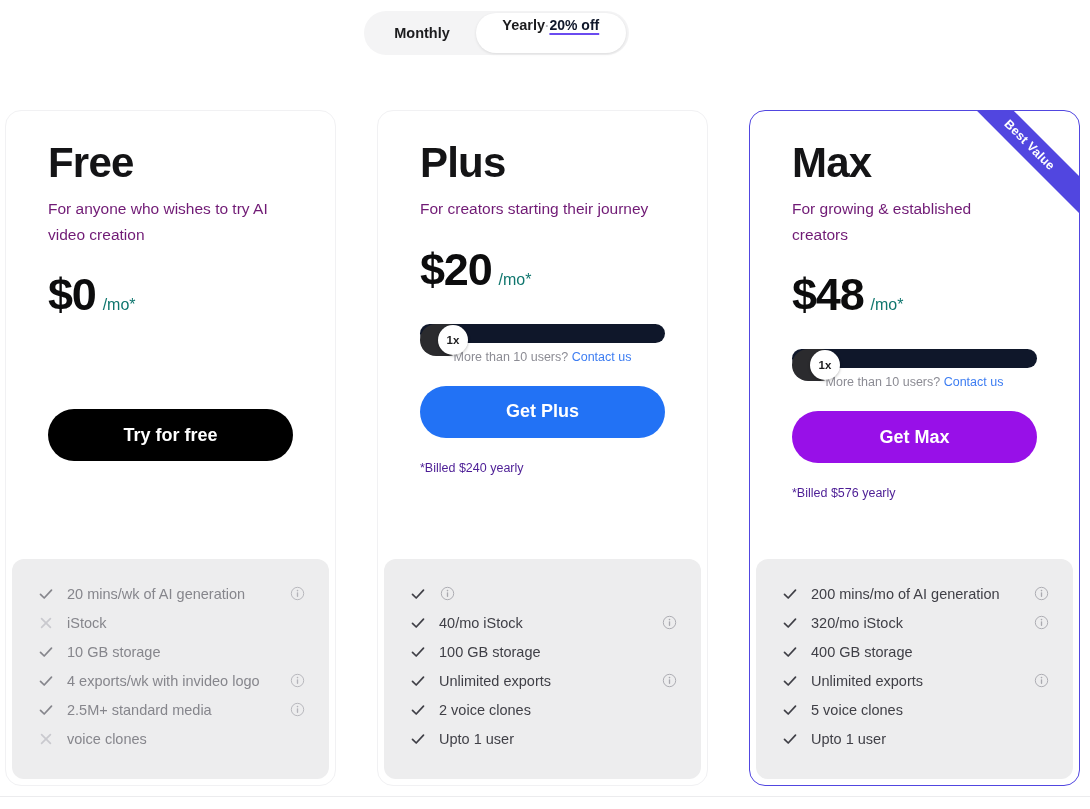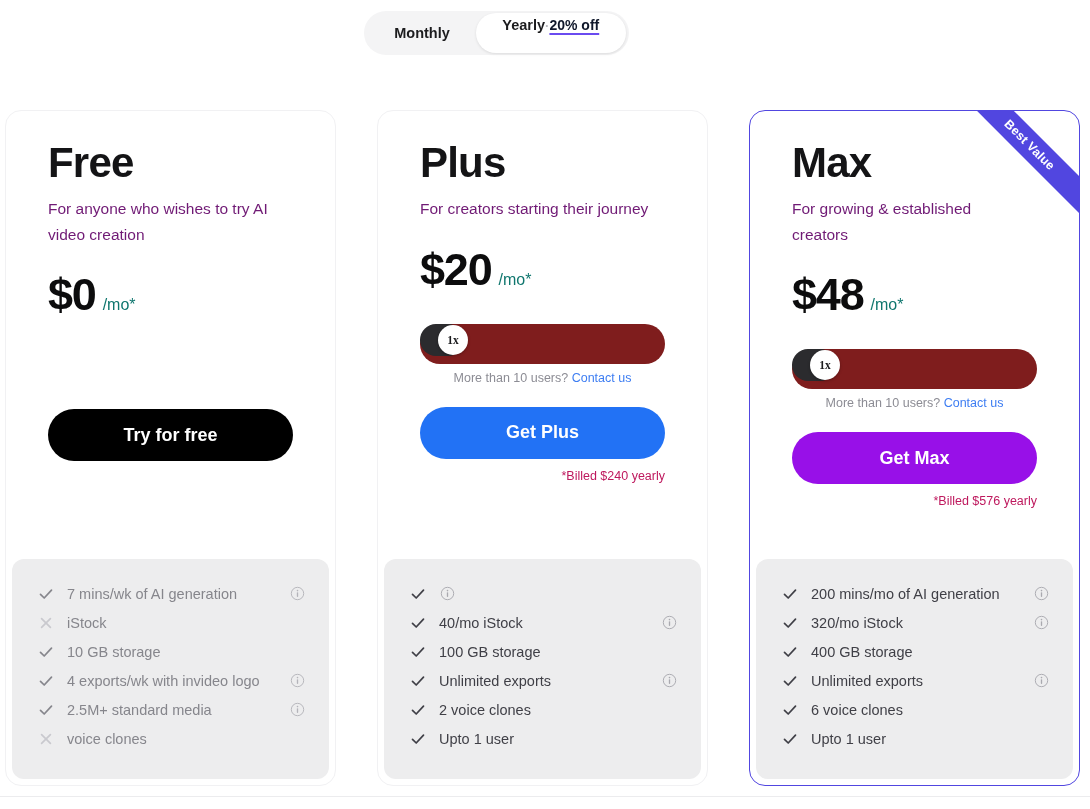--- a/index.html
+++ b/index.html
@@ -158,25 +158,24 @@
   }
   .price-period {
     font-size: 16px;
     color: #0f766e;
   }
 
   
   .seats { margin-top: 28px; }
   .slider {
     position: relative;
-    height: 40px;
-    background: #7f1d1d;
+    height: 19px;
+    background: #0f172a;
     border-radius: 999px;
     cursor: pointer;
-    font-family: Liberation Serif, serif;
   }
   .slider-fill {
     position: absolute;
     left: 0; top: 0;
     height: 32px;
     width: 44px;
     background: #2b2b2e;
     border-radius: 999px;
   }
   .slider-thumb {
@@ -214,25 +213,24 @@
     font-weight: bold;
     color: #ffffff;
     cursor: pointer;
     font-family: inherit;
   }
   .cta.dark { background: #000000; margin-top: 88px; }
   .cta.blue { background: #2272f5; margin-top: 22px; }
   .cta.purple { background: #9810e8; margin-top: 22px; }
 
   .billed-note {
-    margin-top: 10px;
+    margin-top: 23px;
     font-size: 12.5px;
-    color: #be185d;
+    color: #4c1d95;
     min-height: 16px;
-    text-align: right;
   }
 
   .spacer { flex: 1 1 auto; min-height: 12px; }
 
   
   .features {
     background: #ededee;
     padding: 20px 24px 26px 24px;
     margin: 0 6px 6px 6px;
     border-radius: 12px;
@@ -309,21 +307,21 @@
       </div>
       <div class="spacer"></div>
       <div class="features">
 
         <div class="feature">
           <span class="feat-icon">
             <svg width="16" height="16" viewBox="0 0 16 16">
                 <path d="M2.5 8.3 L6.2 12 L13.5 4.2" stroke="#86868c" stroke-width="1.7" fill="none" stroke-linecap="round" stroke-linejoin="round"></path>
               </svg>
           </span>
-          <span class="feat-text">7 mins/wk of AI generation</span>
+          <span class="feat-text">20 mins/wk of AI generation</span>
           <span class="info-icon">
             <svg width="15" height="15" viewBox="0 0 16 16">
                 <circle cx="8" cy="8" r="6.6" stroke="#b4b4ba" stroke-width="1" fill="none"></circle>
                 <circle cx="8" cy="4.9" r="0.85" fill="#b4b4ba"></circle>
                 <rect x="7.3" y="6.6" width="1.4" height="5" rx="0.6" fill="#b4b4ba"></rect>
               </svg>
           </span>
         </div>
 
         <div class="feature">
@@ -579,21 +577,21 @@
               </svg>
           </span>
         </div>
 
         <div class="feature">
           <span class="feat-icon">
             <svg width="16" height="16" viewBox="0 0 16 16">
                 <path d="M2.5 8.3 L6.2 12 L13.5 4.2" stroke="#3f3f46" stroke-width="1.7" fill="none" stroke-linecap="round" stroke-linejoin="round"></path>
               </svg>
           </span>
-          <span class="feat-text">6 voice clones</span>
+          <span class="feat-text">5 voice clones</span>
           <span class="info-spacer"></span>
         </div>
 
         <div class="feature">
           <span class="feat-icon">
             <svg width="16" height="16" viewBox="0 0 16 16">
                 <path d="M2.5 8.3 L6.2 12 L13.5 4.2" stroke="#3f3f46" stroke-width="1.7" fill="none" stroke-linecap="round" stroke-linejoin="round"></path>
               </svg>
           </span>
           <span class="feat-text">Upto 1 user</span>

